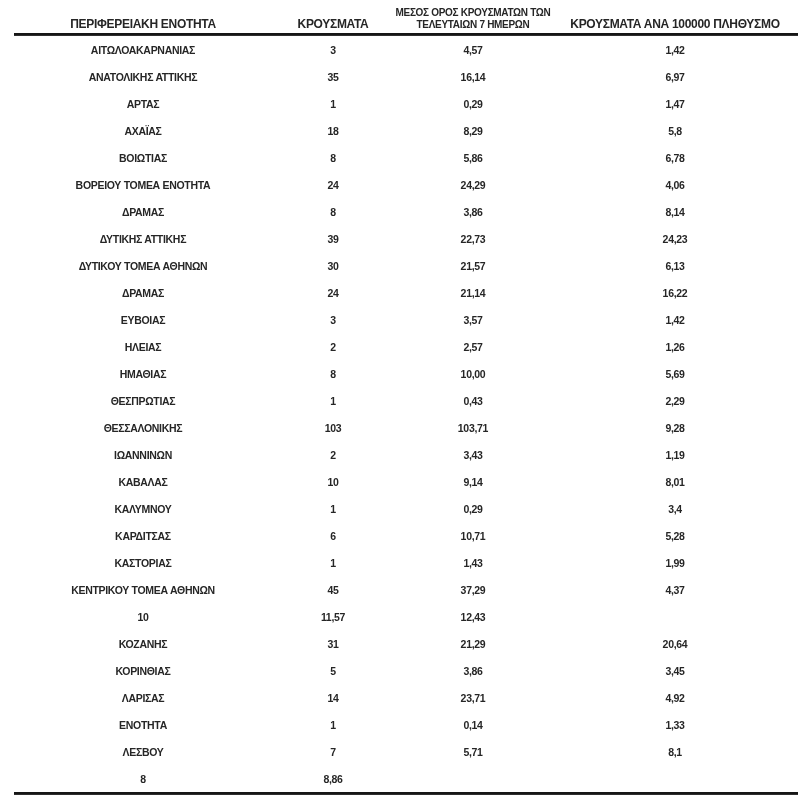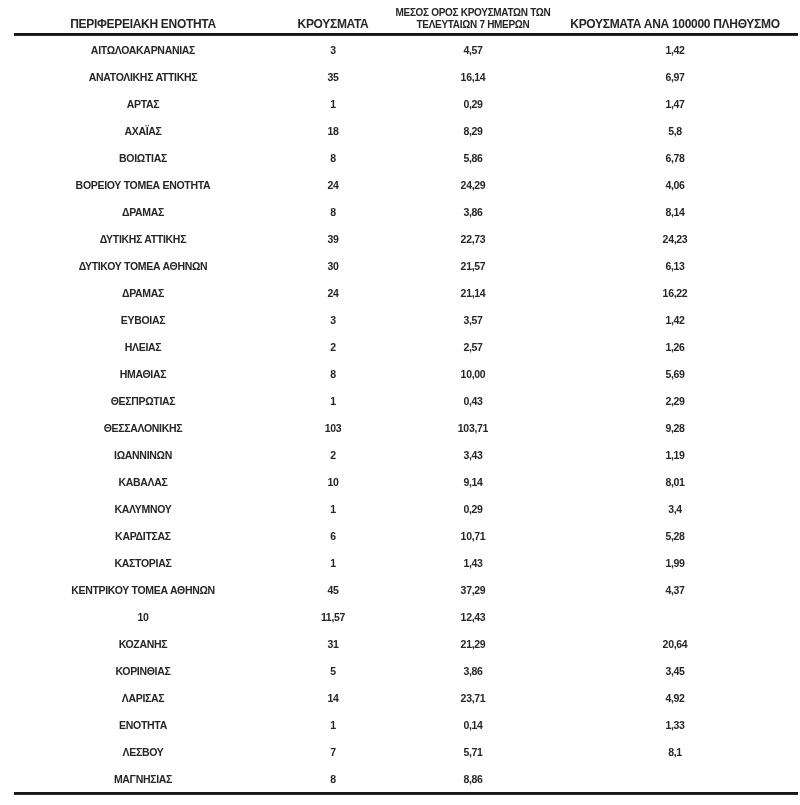--- a/index.html
+++ b/index.html
@@ -206,21 +206,20 @@
           <div class="td">0,14</div>
           <div class="td">1,33</div>
         </div>
         <div class="tr">
           <div class="td">ΛΕΣΒΟΥ</div>
           <div class="td">7</div>
           <div class="td">5,71</div>
           <div class="td">8,1</div>
         </div>
         <div class="tr">
-          <div class="td">ΜΑΓΝΗΣΙΑΣ</div>
           <div class="td">8</div>
           <div class="td">8,86</div>
         </div>
       </div>
 
     <div class="rule"></div>
 
   </div>
 </div>
 

